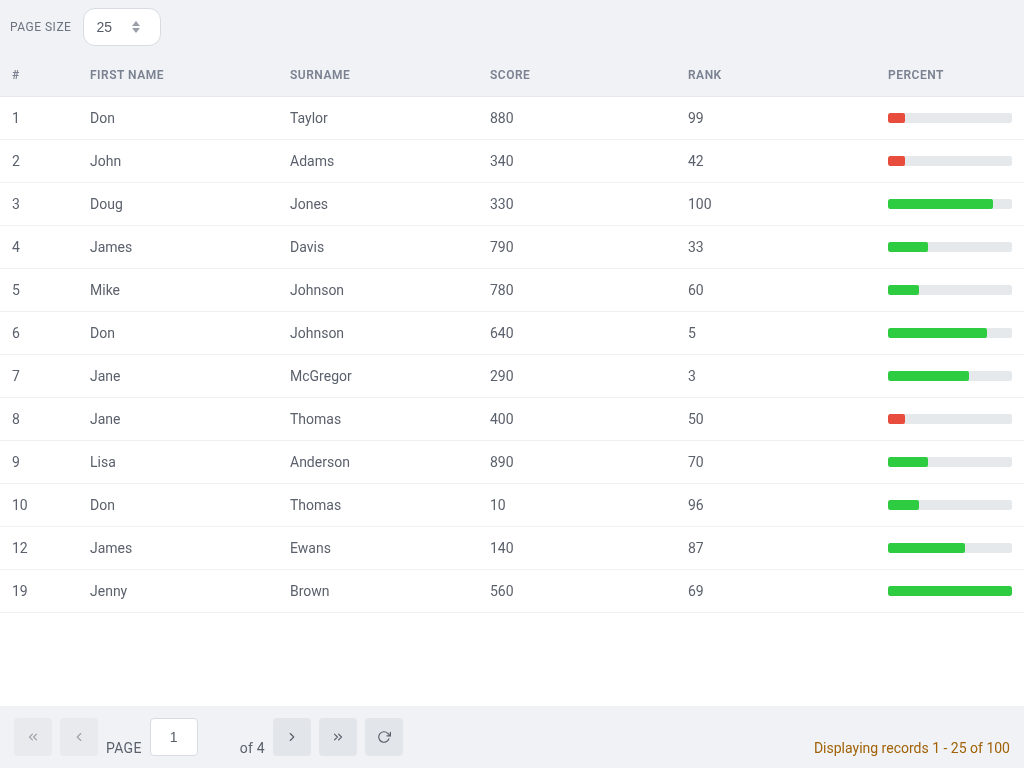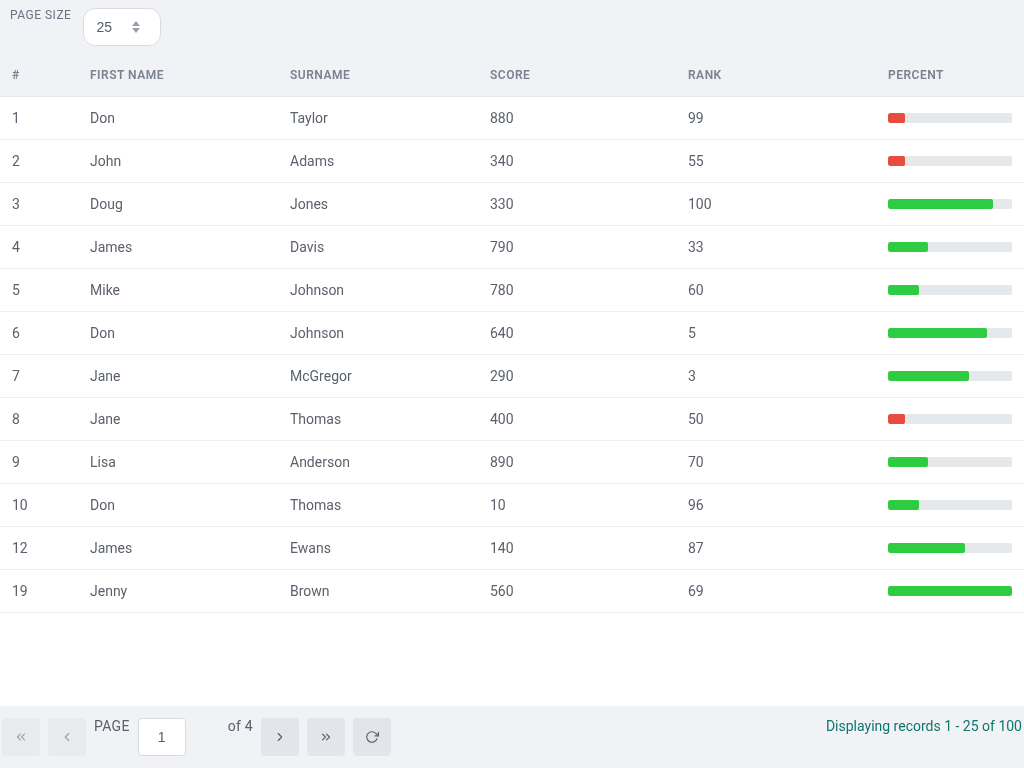--- a/index.html
+++ b/index.html
@@ -9,21 +9,21 @@
       color: #555c68;
       font-size: 14px;
       width: 1024px;
       height: 768px;
       overflow: hidden;
       display: flex;
       flex-direction: column;
     }
     .toolbar {
       display: flex;
-      align-items: flex-start;
+      align-items: center;
       padding: 8px 10px;
       gap: 12px;
     }
     .toolbar-label {
       font-size: 12px;
       letter-spacing: 0.5px;
       color: #6b7380;
       text-transform: uppercase;
     }
     .page-size-field {
@@ -109,22 +109,22 @@
     .progress-fill {
       position: absolute;
       top: 0; left: 0; bottom: 0;
       border-radius: 2px;
     }
     .progress-red  { background: #e74c3c; }
     .progress-green{ background: #2ecc40; }
 
     .footer {
       display: flex;
-      align-items: flex-start;
-      padding: 12px 2px;
+      align-items: flex-end;
+      padding: 12px 14px;
       gap: 8px;
       background: #f0f2f5;
     }
     .pg-btn {
       width: 38px; height: 38px;
       background: #e2e5ea;
       border-radius: 4px;
       display: inline-flex;
       align-items: center;
       justify-content: center;
@@ -146,21 +146,21 @@
       height: 38px;
       width: 48px;
       text-align: center;
       background: #fff;
       font-size: 14px;
       color: #555c68;
       outline: none;
     }
     .spacer { flex: 1; }
     .records-text {
-      color: #0f766e;
+      color: #a16207;
       font-size: 14px;
     }
   </style>
 </head>
 <body>
 
 <div class="toolbar">
   <span class="toolbar-label">PAGE SIZE</span>
   <div class="page-size-field">
     <input class="page-size-input" value="25" style="">
@@ -202,21 +202,21 @@
             <div class="progress-track">
               <div class="progress-fill progress-red" style="width: 14%;"></div>
             </div>
           </td>
         </tr>
         <tr>
           <td>2</td>
           <td>John</td>
           <td>Adams</td>
           <td>340</td>
-          <td>55</td>
+          <td>42</td>
           <td>
             <div class="progress-track">
               <div class="progress-fill progress-red" style="width: 14%;"></div>
             </div>
           </td>
         </tr>
         <tr>
           <td>3</td>
           <td>Doug</td>
           <td>Jones</td>

